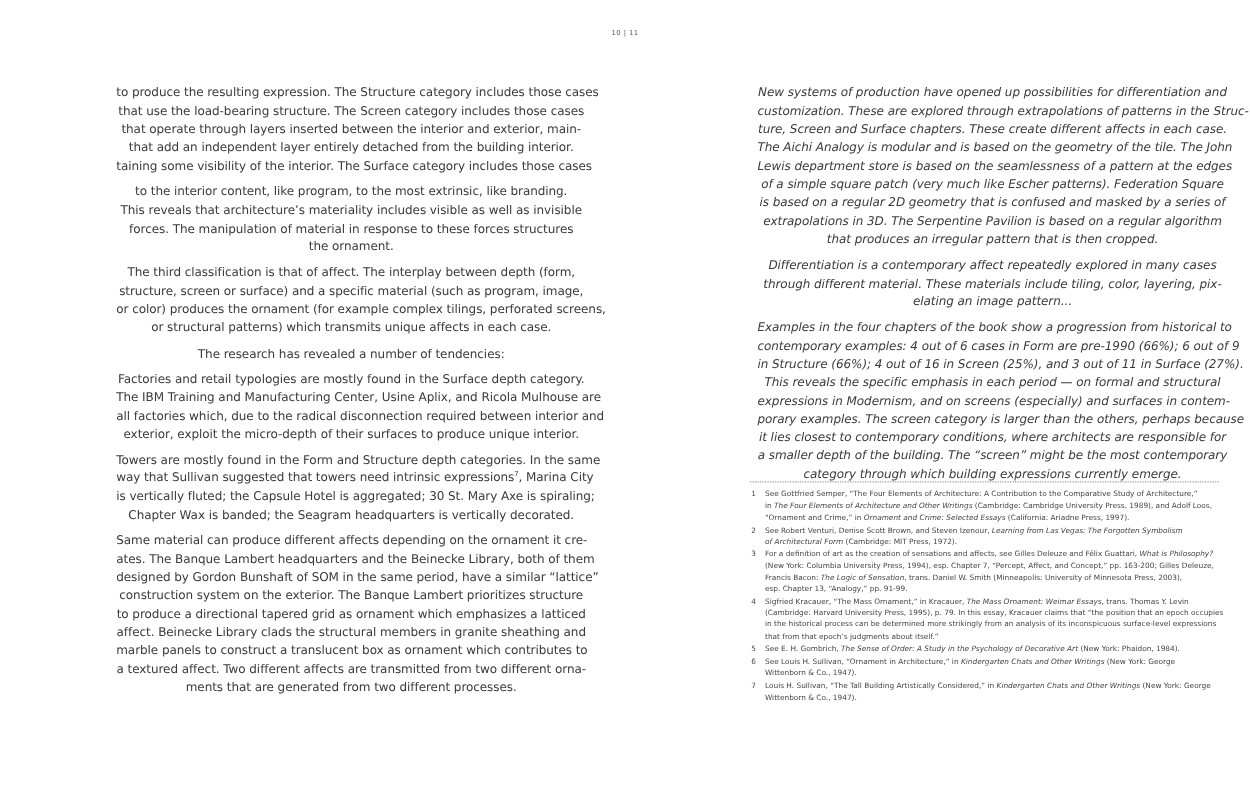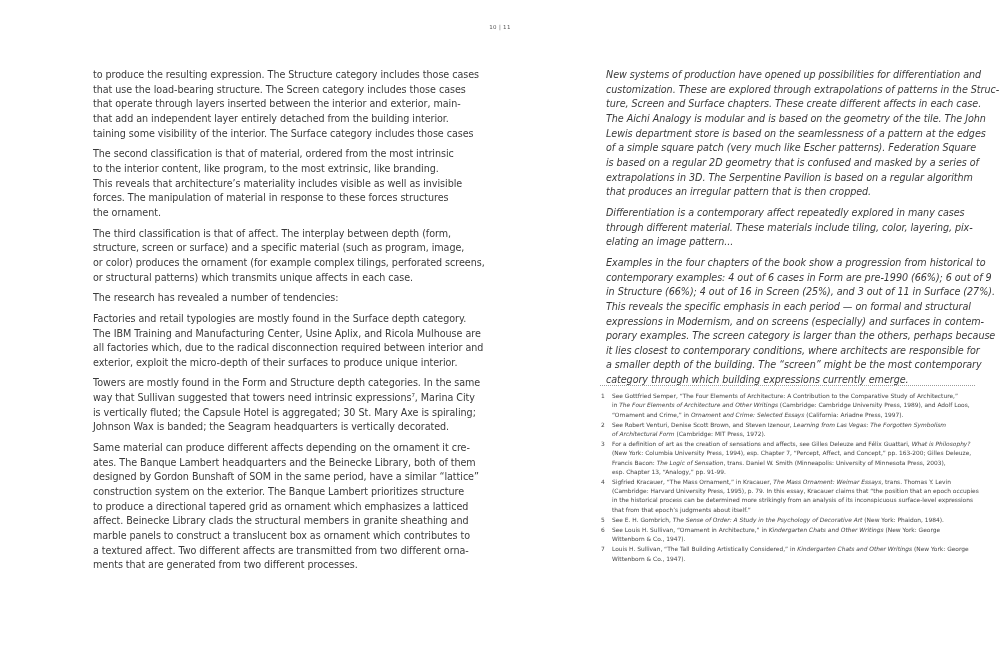--- a/index.html
+++ b/index.html
@@ -4,21 +4,21 @@
 <style>
   html, body { margin: 0; padding: 0; background: #ffffff; }
   body { width: 1000px; height: 646px; position: relative; overflow: hidden;
          font-family: "DejaVu Sans", "Liberation Sans", sans-serif; color: #3a3a3a; }
   .folio { position: absolute; top: 24px; left: 0; width: 1000px; text-align: center;
            font-size: 5.5px; color: #555; letter-spacing: 0.3px; }
   .col { position: absolute; top: 68px; }
   .col.left { left: 93px; width: 376px; }
   .col.right { left: 606px; width: 376px; font-style: italic; }
   .col p { margin: 0 0 6px 0; font-size: 9.6px; line-height: 14.65px; letter-spacing: -0.05px;
-           text-align: left; white-space: normal; }
+           text-align: center; white-space: normal; }
   .col p .ln { display: block; white-space: nowrap; }
   sup { font-size: 5.5px; line-height: 0; vertical-align: 4px; }
   .rule { position: absolute; left: 600px; top: 384.5px; width: 375px; height: 0;
           border-top: 1px dotted #9a9a9a; }
   .notes { position: absolute; left: 601px; top: 392px; width: 380px; }
   .note { position: relative; padding-left: 11px; font-size: 5.9px; line-height: 9.25px;
           color: #444; margin-bottom: 0.9px; }
   .note .num { position: absolute; left: 0; top: 0; }
   .note .ln { display: block; white-space: nowrap; }
   .note i { font-style: italic; }
@@ -30,21 +30,20 @@
 
 <div class="col left" id="leftcol">
     <p>
       <span class="ln">to produce the resulting expression. The Structure category includes those cases</span>
       <span class="ln">that use the load-bearing structure. The Screen category includes those cases</span>
       <span class="ln">that operate through layers inserted between the interior and exterior, main-</span>
       <span class="ln">that add an independent layer entirely detached from the building interior.</span>
       <span class="ln">taining some visibility of the interior. The Surface category includes those cases</span>
     </p>
     <p>
-      <span class="ln">The second classification is that of material, ordered from the most intrinsic</span>
       <span class="ln">to the interior content, like program, to the most extrinsic, like branding.</span>
       <span class="ln">This reveals that architecture’s materiality includes visible as well as invisible</span>
       <span class="ln">forces. The manipulation of material in response to these forces structures</span>
       <span class="ln">the ornament.</span>
     </p>
     <p>
       <span class="ln">The third classification is that of affect. The interplay between depth (form,</span>
       <span class="ln">structure, screen or surface) and a specific material (such as program, image,</span>
       <span class="ln">or color) produces the ornament (for example complex tilings, perforated screens,</span>
       <span class="ln">or structural patterns) which transmits unique affects in each case.</span>
@@ -55,21 +54,21 @@
     <p>
       <span class="ln">Factories and retail typologies are mostly found in the Surface depth category.</span>
       <span class="ln">The IBM Training and Manufacturing Center, Usine Aplix, and Ricola Mulhouse are</span>
       <span class="ln">all factories which, due to the radical disconnection required between interior and</span>
       <span class="ln">exterior, exploit the micro-depth of their surfaces to produce unique interior.</span>
     </p>
     <p>
       <span class="ln">Towers are mostly found in the Form and Structure depth categories. In the same</span>
       <span class="ln"><span>way that Sullivan suggested that towers need intrinsic expressions</span><sup>7</sup><span>, Marina City</span></span>
       <span class="ln">is vertically fluted; the Capsule Hotel is aggregated; 30 St. Mary Axe is spiraling;</span>
-      <span class="ln">Johnson Wax is banded; the Seagram headquarters is vertically decorated.</span>
+      <span class="ln">Chapter Wax is banded; the Seagram headquarters is vertically decorated.</span>
     </p>
     <p>
       <span class="ln">Same material can produce different affects depending on the ornament it cre-</span>
       <span class="ln">ates. The Banque Lambert headquarters and the Beinecke Library, both of them</span>
       <span class="ln">designed by Gordon Bunshaft of SOM in the same period, have a similar “lattice”</span>
       <span class="ln">construction system on the exterior. The Banque Lambert prioritizes structure</span>
       <span class="ln">to produce a directional tapered grid as ornament which emphasizes a latticed</span>
       <span class="ln">affect. Beinecke Library clads the structural members in granite sheathing and</span>
       <span class="ln">marble panels to construct a translucent box as ornament which contributes to</span>
       <span class="ln">a textured affect. Two different affects are transmitted from two different orna-</span>

